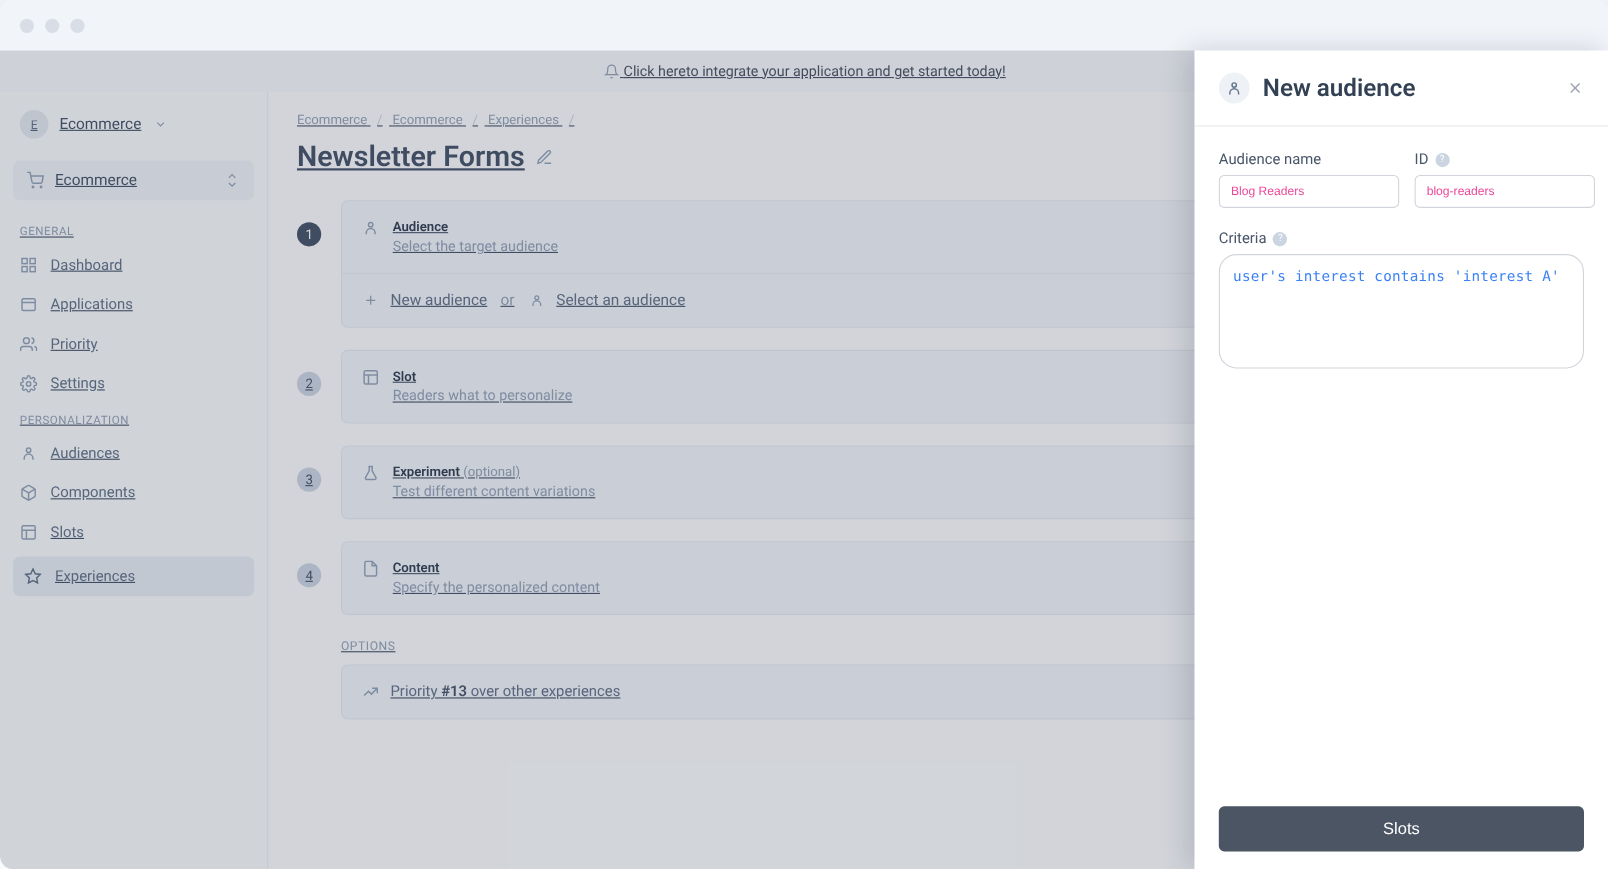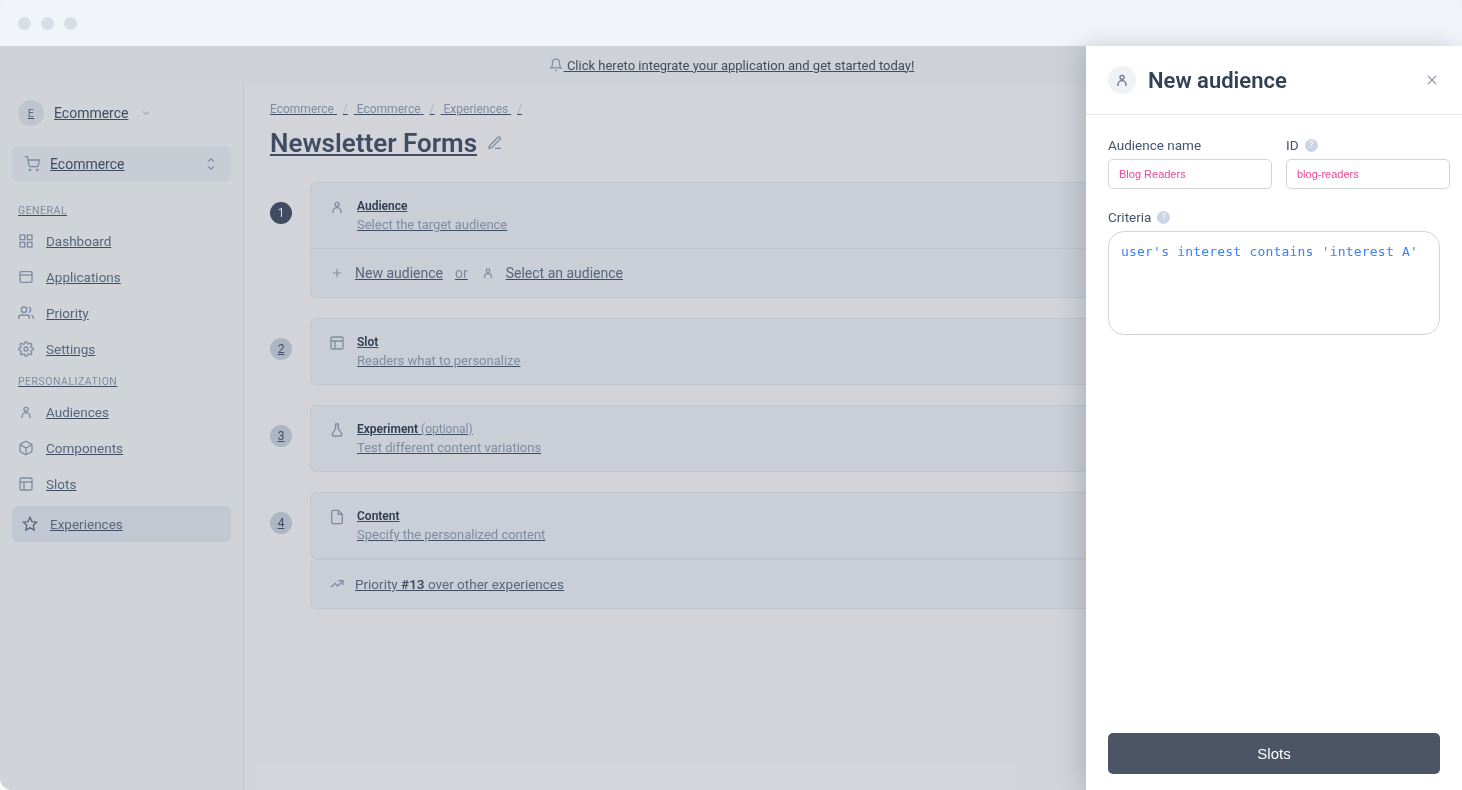--- a/index.html
+++ b/index.html
@@ -427,20 +427,21 @@
               </span>
               <div>
                 <div class="step-title">Content</div>
                 <div class="step-sub">Specify the personalized content</div>
               </div>
             </div>
           </div>
         </div>
       </div>
 
+      <div class="options-label">OPTIONS</div>
       <div class="options-card">
         <span class="icon-sm">
           <svg width="16" height="16" viewBox="0 0 24 24" fill="none" stroke="#94a3b8" stroke-width="2">
               <polyline points="3 17 9 11 13 15 21 7"></polyline>
               <polyline points="14 7 21 7 21 14"></polyline>
             </svg>
         </span>
         <span>
           <span>Priority </span><b style="color:#475569;font-weight:600;">#13</b><span> over other experiences</span>
         </span>

